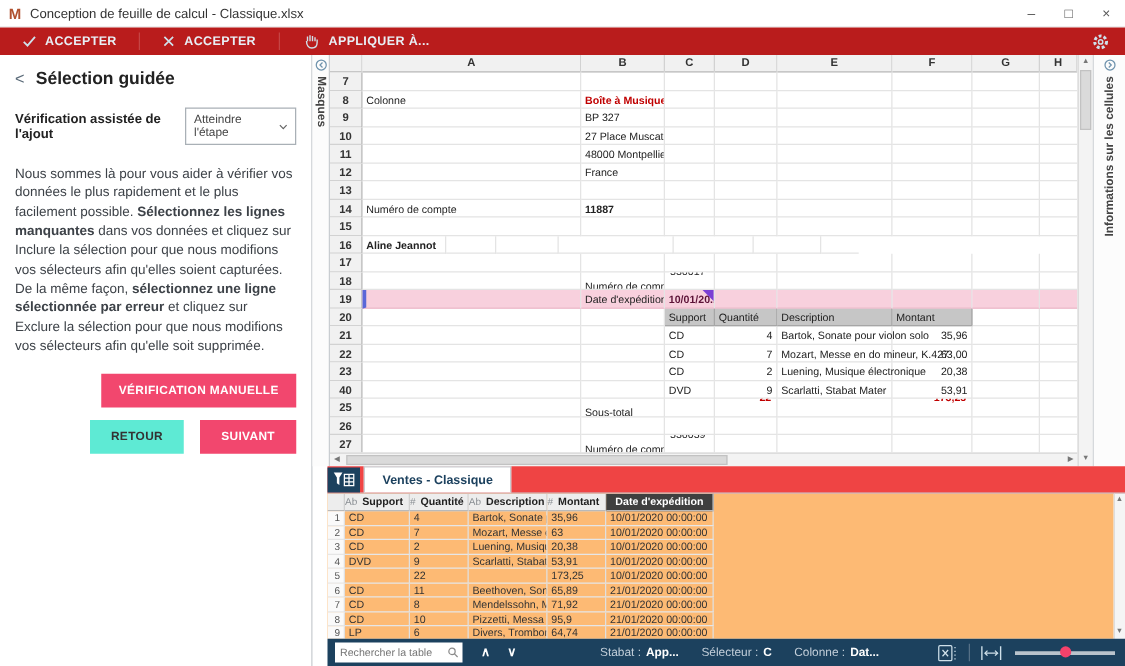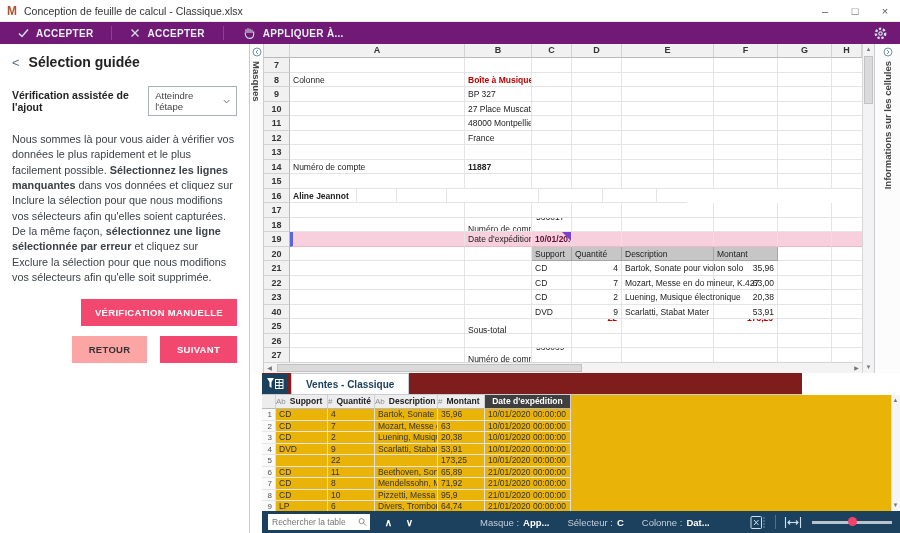--- a/index.html
+++ b/index.html
@@ -6,38 +6,38 @@
   html,body { width: 900px; height: 533px; overflow: hidden; }
   body { font-family: "Liberation Sans", sans-serif; background:#fff; position:relative; outline:1px solid #9aa4ad; }
 
   
   .titlebar { position:absolute; left:0; top:0; width:900px; height:22px; background:#fff; display:flex; align-items:center; padding-left:7px; border-bottom:1px solid #e8e8e8;}
   .logo { color:#b0512f; font-weight:bold; font-size:12px; margin-right:7px; }
   .title { font-size:10.5px; color:#333; flex:1; }
   .winbtn { width:30px; height:21px; display:flex; align-items:center; justify-content:center; font-size:11px; color:#555; }
 
   
-  .toolbar { position:absolute; left:0; top:22px; width:900px; height:22px; background:#701a75; display:flex; align-items:center; }
+  .toolbar { position:absolute; left:0; top:22px; width:900px; height:22px; background:#b91c1c; display:flex; align-items:center; }
   .tbitem { display:flex; align-items:center; gap:7px; color:#e8eff5; font-size:10px; font-weight:bold; letter-spacing:.3px; padding:0 18px; height:100%; }
   .tbsep { width:1px; height:14px; background:rgba(255,255,255,.18); }
   .tbgear { margin-left:auto; padding:0 12px; display:flex; align-items:center; }
 
   
   .panel { position:absolute; left:0; top:44px; width:250px; height:489px; background:#fff; border-right:1px solid #c9cdd1; }
   .panel-head { display:flex; align-items:center; gap:9px; padding:10px 12px 8px 12px; }
   .backchev { font-size:13px; color:#5a6a78; }
   .panel-title { font-size:14px; font-weight:bold; color:#222; }
   .assist-row { display:flex; align-items:center; justify-content:space-between; padding:8px 12px 4px 12px; }
   .assist-label { font-size:10.5px; font-weight:bold; color:#222; }
   .dropdown { display:flex; align-items:center; gap:6px; border:1px solid #a9b0b6; padding:3px 6px; font-size:9.5px; color:#444; background:#fff; }
   .para { padding:12px 12px 0 12px; font-size:10.8px; color:#3d4248; line-height:1.42; }
   .btnzone { padding:14px 12px 0 0; text-align:right; }
   .btn { display:inline-block; border:none; font-family:"Liberation Sans",sans-serif; font-size:9.5px; font-weight:bold; letter-spacing:.3px; padding:8px 14px; cursor:pointer; }
   .btn-pink { background:#f2476e; color:#fff; }
-  .btn-gray { background:#fca5a5; color:#333; }
+  .btn-gray { background:#5eead4; color:#333; }
   .btnrow { margin-top:10px; }
   .btnrow .btn { margin-left:8px; padding:8px 17px; }
 
   
   .strip { position:absolute; top:44px; background:#fcfcfc; }
   .strip-left { left:250px; width:14px; height:329px; border-right:1px solid #c9cdd1; }
   .strip-right { left:874px; width:26px; height:329px; border-left:1px solid #c9cdd1; }
   .strip .circ { display:block; margin:3px auto 4px auto; }
   .vtext-down { writing-mode:vertical-rl; font-size:9.5px; font-weight:bold; color:#444; margin:2px auto 0 auto; display:block; }
   .vtext-up { writing-mode:vertical-rl; transform:rotate(180deg); font-size:9.5px; font-weight:bold; color:#444; margin:2px auto 0 auto; display:block; }
@@ -61,26 +61,26 @@
   .selcell .tri { position:absolute; top:0; right:0; width:0; height:0; border-top:9px solid #7b3fd4; border-left:9px solid transparent; }
 
   
   .hscroll { position:absolute; left:264px; top:362px; width:598px; height:11px; background:#f3f3f3; border-top:1px solid #d6d6d6; }
   .vscroll { position:absolute; left:862px; top:44px; width:12px; height:329px; background:#f3f3f3; border-left:1px solid #d6d6d6; }
   .scr-arrow { position:absolute; font-size:6px; color:#777; width:11px; height:11px; text-align:center; line-height:11px; }
   .hthumb { position:absolute; left:13px; top:1px; width:305px; height:8px; background:#dadada; border:1px solid #c2c2c2; }
   .vthumb { position:absolute; left:1px; top:12px; width:9px; height:48px; background:#dadada; border:1px solid #c2c2c2; }
 
   
-  .tabrow { position:absolute; left:262px; top:373px; width:540px; height:22px; background:#7f1d1d; border-bottom:1px solid #c9cdd1; display:flex; align-items:flex-end; }
+  .tabrow { position:absolute; left:262px; top:373px; width:638px; height:22px; background:#ef4444; border-bottom:1px solid #c9cdd1; display:flex; align-items:flex-end; }
   .maskbtn { width:26px; height:20px; background:#1c415e; display:flex; align-items:center; justify-content:center; margin-right:3px; }
   .sheettab { height:21px; background:#fff; border:1px solid #c9cdd1; border-bottom:none; display:flex; align-items:center; padding:0 14px; font-size:10px; font-weight:bold; color:#1c415e; }
 
   
-  .btable { position:absolute; left:262px; top:395px; width:629px; height:116px; background:#eab308; overflow:hidden; font-size:8.5px; }
+  .btable { position:absolute; left:262px; top:395px; width:629px; height:116px; background:#fdba74; overflow:hidden; font-size:8.5px; }
   .btr { display:flex; height:11.5px; }
   .btr-head { height:14px; }
   .btd { border-right:1px solid #e0e0e0; border-bottom:1px solid #e6e6e6; color:#333; padding:0 3px; line-height:11px; white-space:nowrap; overflow:hidden; }
   .bth { background:#ededed; border-right:1px solid #d0d0d0; border-bottom:1px solid #b9b9b9; color:#222; font-weight:bold; line-height:13px; display:flex; gap:4px; align-items:center; }
   .bth .tIcon { color:#8a8f94; font-weight:normal; font-size:8px; }
   .bth.sel { background:#3f3f3f; color:#fff; justify-content:center; }
   .bw-n{width:14px;} .bw-1{width:52px;} .bw-2{width:47px;} .bw-3{width:63px;} .bw-4{width:47px;} .bw-5{width:86px;}
   .btd.bw-n { background:#fafafa; color:#555; text-align:right; font-size:8px; }
   .tvscroll { position:absolute; left:891px; top:395px; width:9px; height:116px; background:#f5f5f5; border-left:1px solid #ddd; }
 
@@ -554,21 +554,21 @@
   <div class="search">
     <input type="text" placeholder="Rechercher la table" style="">
     <svg width="10" height="10" viewBox="0 0 10 10">
         <circle cx="4" cy="4" r="2.8" fill="none" stroke="#8a8a8a" stroke-width="1.1"></circle>
         <path d="M6.2 6.2 L9 9" stroke="#8a8a8a" stroke-width="1.1"></path>
       </svg>
   </div>
   <span class="navchev" style="margin-left:8px;">∧</span>
   <span class="navchev">∨</span>
   <div class="sb-group" style="margin-left:60px;">
-    <span class="sb-label">Masque :</span>
+    <span class="sb-label">Stabat :</span>
     <span class="sb-value">App...</span>
   </div>
   <div class="sb-group" style="margin-left:18px;">
     <span class="sb-label">Sélecteur :</span>
     <span class="sb-value">C</span>
   </div>
   <div class="sb-group" style="margin-left:18px;">
     <span class="sb-label">Colonne :</span>
     <span class="sb-value">Dat...</span>
   </div>

